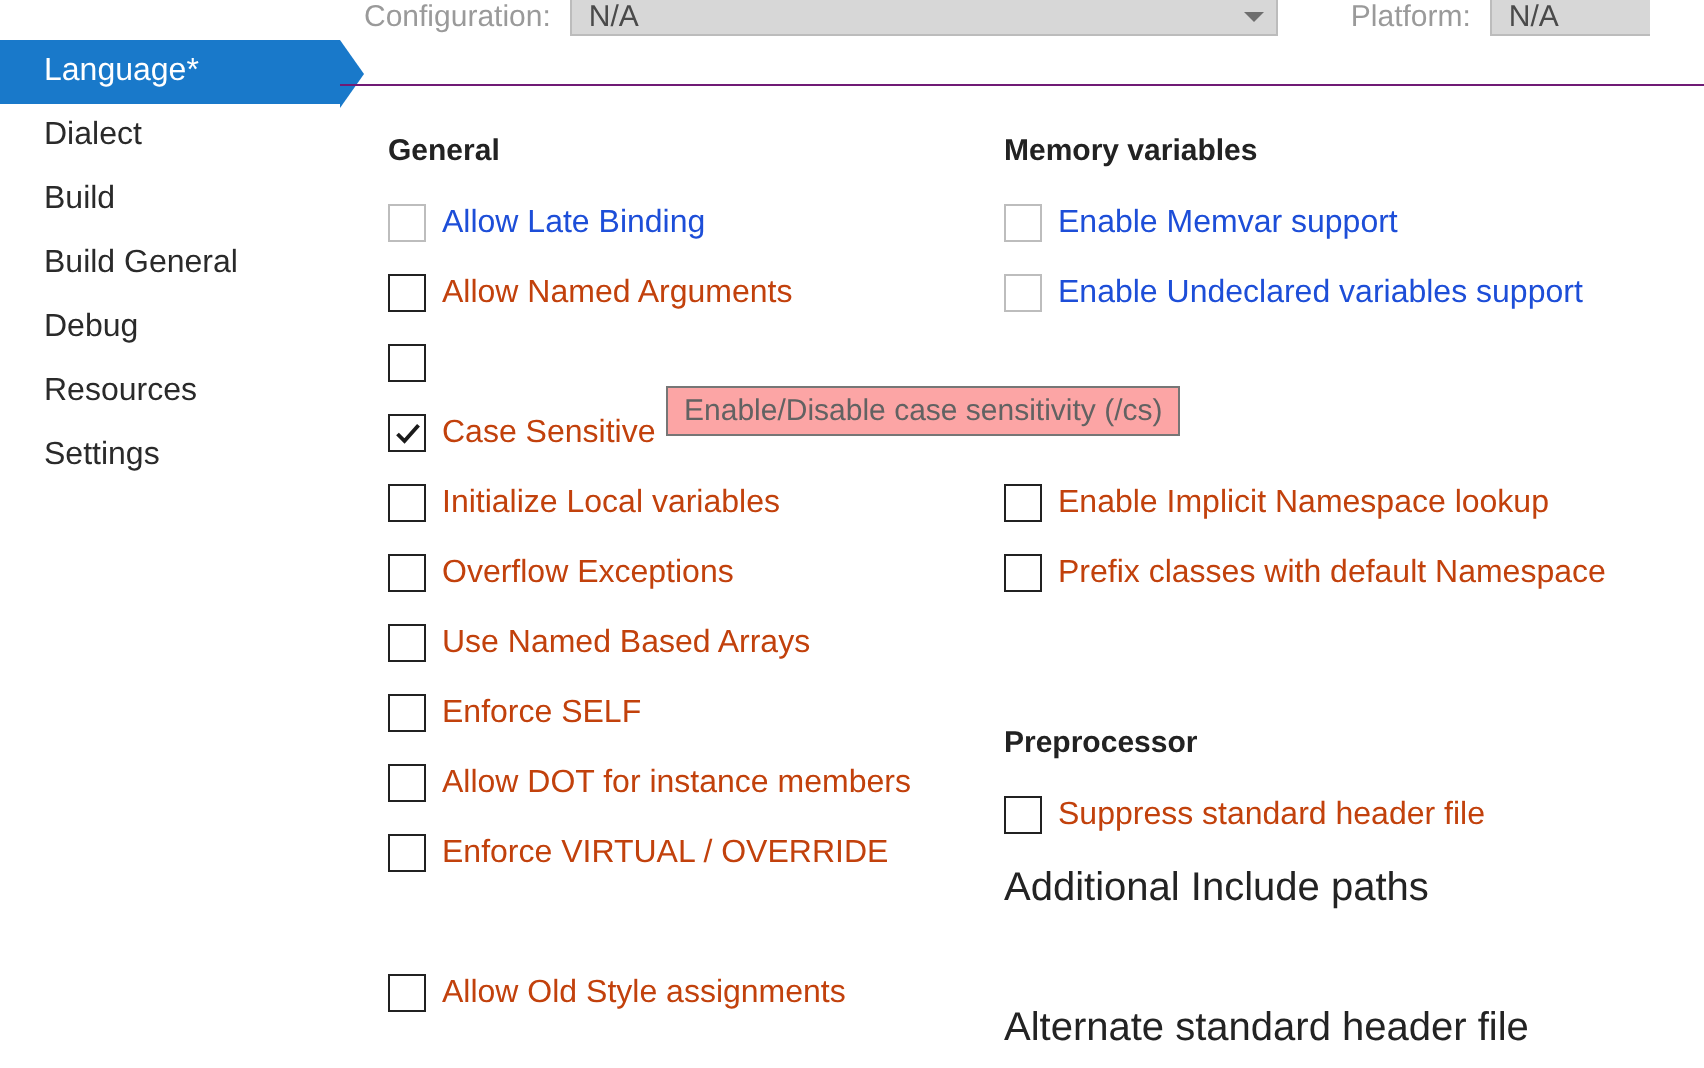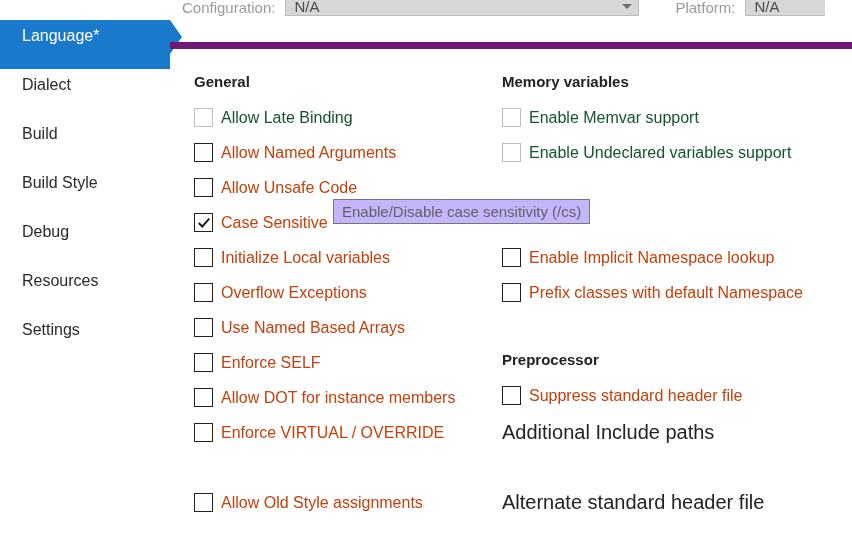--- a/index.html
+++ b/index.html
@@ -10,21 +10,21 @@
     background: #fff;
     color: #333;
     overflow: hidden;
   }
 
   .root { display: flex; flex-direction: column; width: 100%; height: 100%; }
 
   
   .topbar {
     display: flex;
-    align-items: flex-end;
+    align-items: center;
     gap: 10px;
     padding: 0 0 4px 182px;
     height: 20px;
   }
   .topbar-label { color: #9a9a9a; font-size: 15px; }
   .dropdown {
     background: #d7d7d7;
     border: 1px solid #bcbcbc;
     height: 20px;
     display: flex;
@@ -42,42 +42,42 @@
   }
   .dd-config { width: 354px; }
   .dd-platform { width: 80px; border-right: none; }
 
   
   .main { display: flex; flex: 1; overflow: hidden; }
 
   .sidebar { width: 170px; flex-shrink: 0; }
   .nav-item {
     position: relative;
-    padding: 7px 0 24px 22px;
+    padding: 7px 0 7px 22px;
     font-size: 16px;
     color: #2a2a2a;
     cursor: pointer;
   }
   .nav-item.active {
     background: #1979ca;
     color: #fff;
   }
   .nav-item.active::after {
     content: "";
     position: absolute;
     right: -12px; top: 0;
     width: 0; height: 0;
     border-top: 17px solid transparent;
     border-bottom: 17px solid transparent;
     border-left: 12px solid #1979ca;
   }
 
   .content {
     flex: 1;
-    border-top: 7px solid #701a75;
+    border-top: 1px solid #701a75;
     margin-top: 22px;
     padding: 24px 10px 0 24px;
     position: relative;
   }
   .col {
     position: absolute;
     top: 24px;
   }
   .col-left  { left: 24px;  width: 300px; }
   .col-right { left: 332px; width: 340px; }
@@ -100,28 +100,28 @@
     display: inline-flex;
     align-items: center; justify-content: center;
     background: #fff;
   }
   .cb.disabled { border-color: #bdbdbd; }
   .cb svg { width: 14px; height: 14px; display: none; }
   .cb.checked svg { display: block; }
   .cb svg path { stroke: #1a1a1a; stroke-width: 2.2px; fill: none; }
 
   .opt-label { color: #c2410c; font-size: 16px; }
-  .opt-label.disabled { color: #14532d; }
+  .opt-label.disabled { color: #1d4ed8; }
 
   .plain-label { color: #232323; font-size: 20px; margin-top: 4px; }
 
   .tooltip {
     position: absolute;
     border: 1px solid #767676;
-    background: #c4b5fd;
+    background: #fca5a5;
     padding: 3px 8px;
     color: #626262;
     font-size: 15px;
     white-space: nowrap;
   }
 </style>
 </head>
 <body>
 
 <div class="root">
@@ -137,42 +137,41 @@
       <span>N/A</span>
     </div>
   </div>
 
   <div class="main">
 
     <div class="sidebar">
       <div class="nav-item active"><span>Language*</span></div>
       <div class="nav-item"><span>Dialect</span></div>
       <div class="nav-item"><span>Build</span></div>
-      <div class="nav-item"><span>Build Style</span></div>
+      <div class="nav-item"><span>Build General</span></div>
       <div class="nav-item"><span>Debug</span></div>
       <div class="nav-item"><span>Resources</span></div>
       <div class="nav-item"><span>Settings</span></div>
     </div>
 
     <div class="content">
 
       <div class="col col-left">
         <div class="group-title">General</div>
 
         <div class="opt">
           <span class="cb disabled"></span>
           <span class="opt-label disabled">Allow Late Binding</span>
         </div>
         <div class="opt">
           <span class="cb"></span>
           <span class="opt-label">Allow Named Arguments</span>
         </div>
         <div class="opt">
           <span class="cb"></span>
-          <span class="opt-label">Allow Unsafe Code</span>
         </div>
         <div class="opt">
           <span class="cb checked">
               <svg viewBox="0 0 16 16">
                 <path d="M2 8 L6 12 L14 3"></path>
               </svg>
             </span>
           <span class="opt-label">Case Sensitive</span>
         </div>
         <div class="opt">
@@ -225,21 +224,21 @@
           <span class="cb"></span>
           <span class="opt-label">Enable Implicit Namespace lookup</span>
         </div>
         <div class="opt">
           <span class="cb"></span>
           <span class="opt-label">Prefix classes with default Namespace</span>
         </div>
 
         <div class="spacer"></div>
 
-        <div class="group-title" style="margin-top:6px">Preprocessor</div>
+        <div class="group-title" style="margin-top:24px">Preprocessor</div>
 
         <div class="opt">
           <span class="cb"></span>
           <span class="opt-label">Suppress standard header file</span>
         </div>
         <div class="opt">
           <span class="plain-label">Additional Include paths</span>
         </div>
         <div class="spacer"></div>
         <div class="opt">

